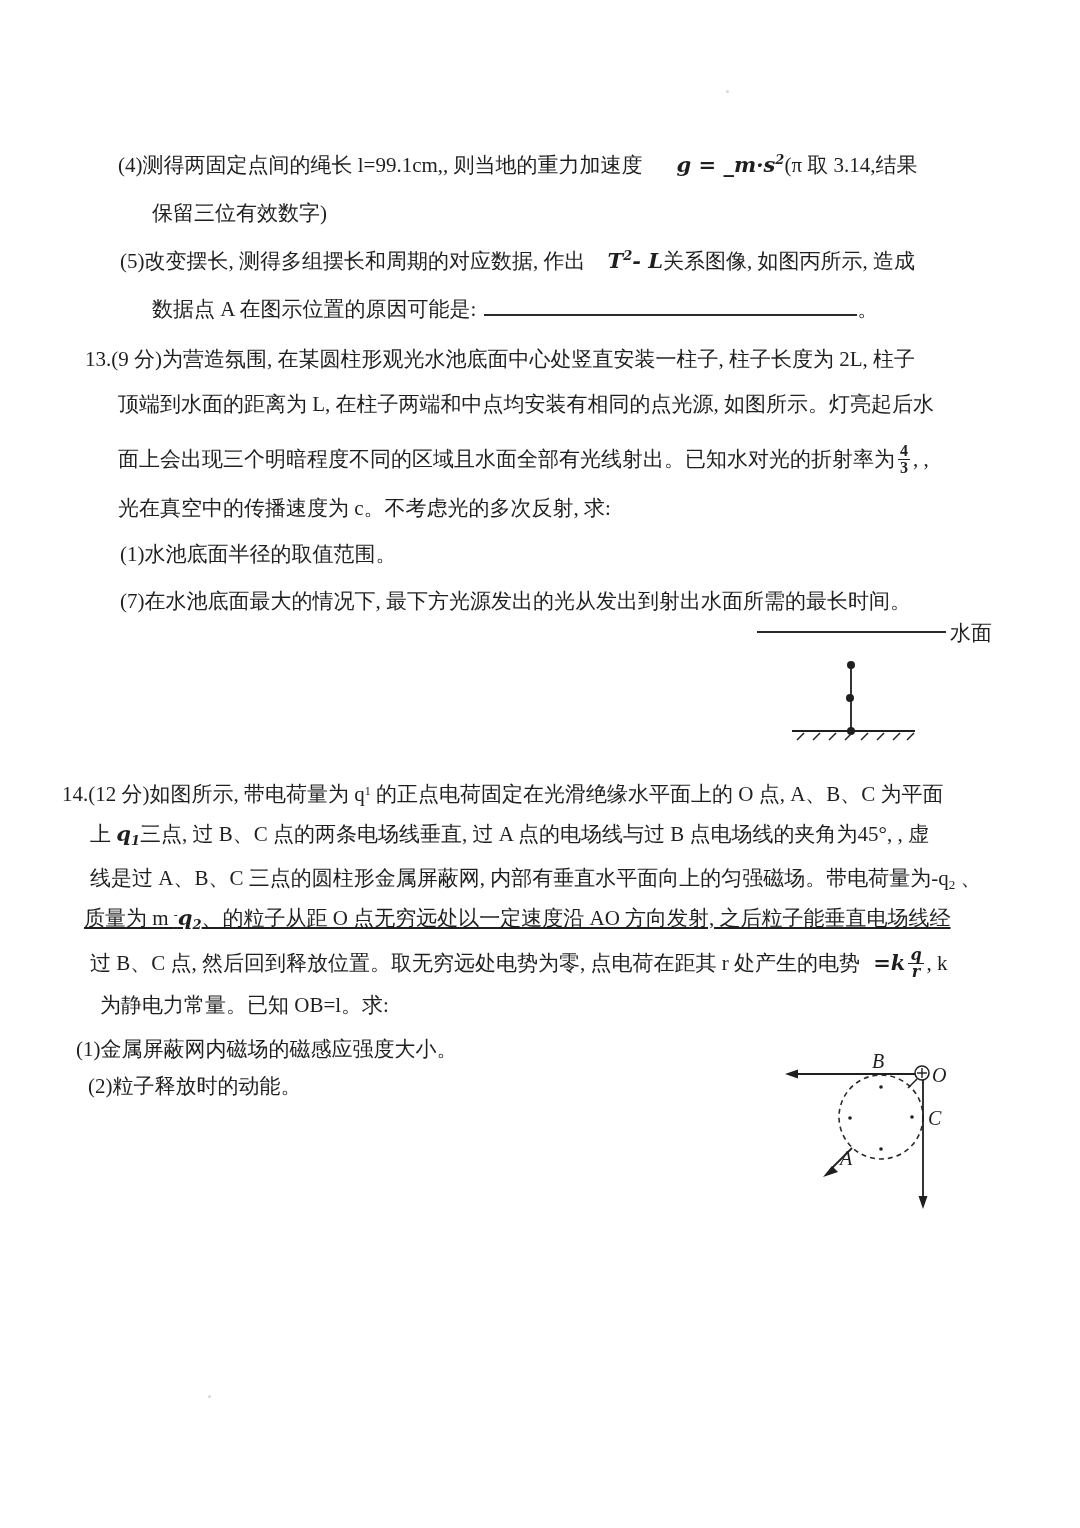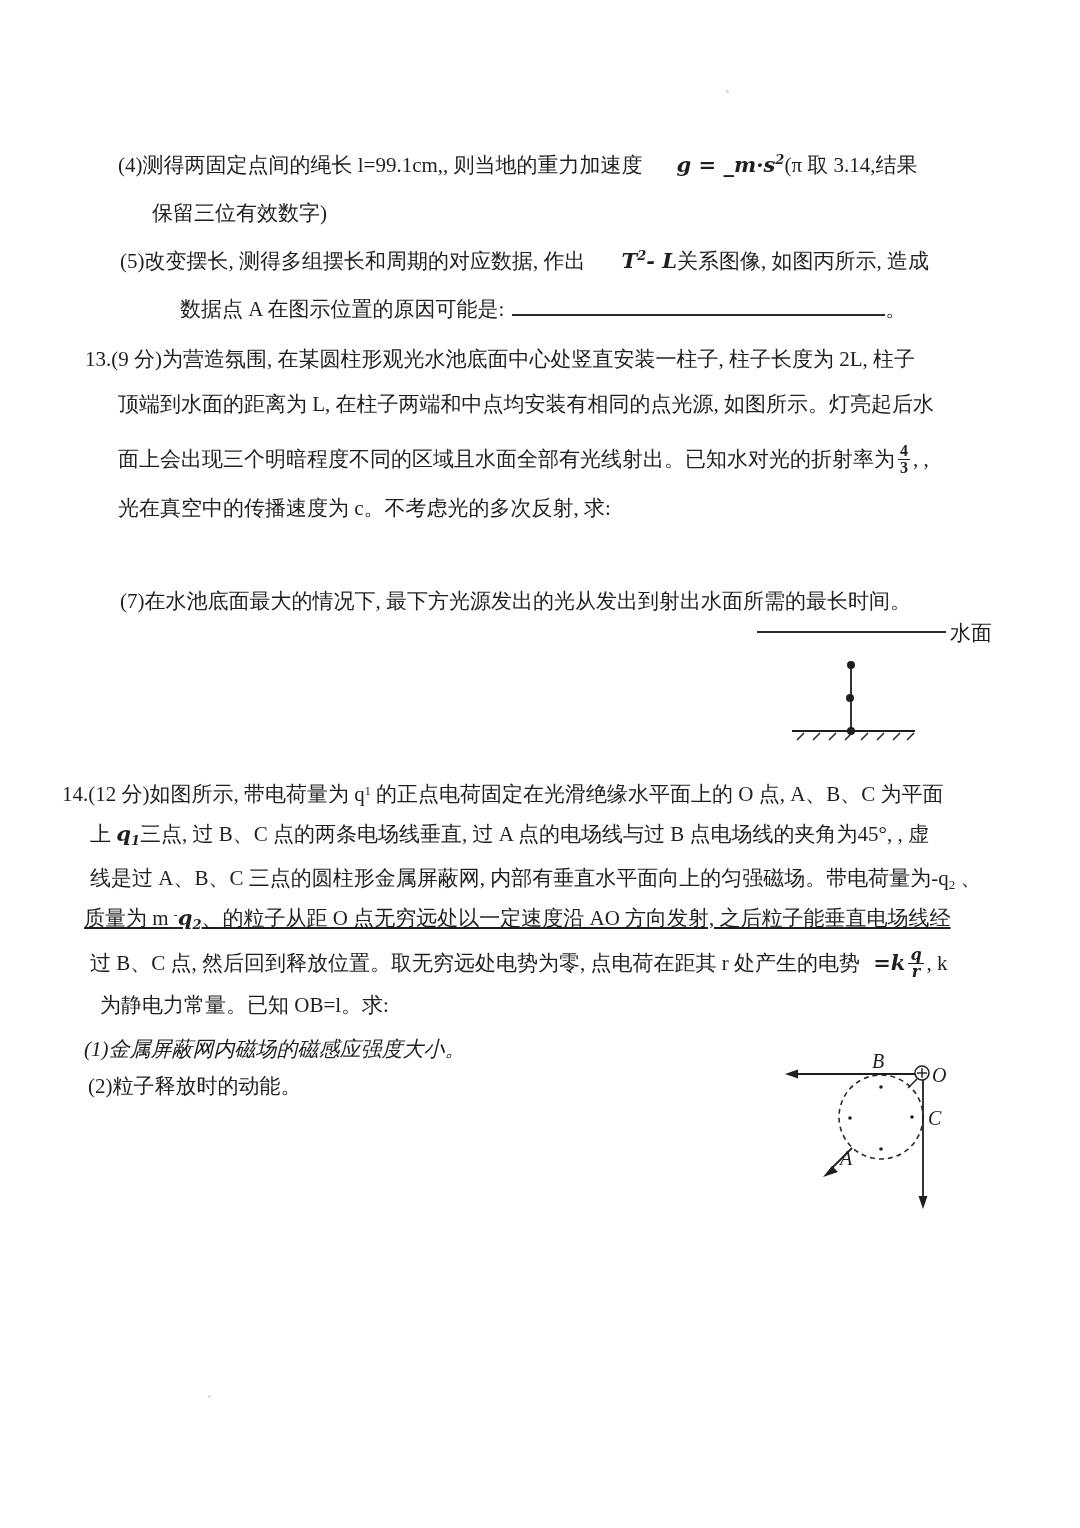--- a/index.html
+++ b/index.html
@@ -11,21 +11,21 @@
     font-family:"Liberation Serif","DejaVu Serif",serif;
     overflow:hidden;
   }
   .t{position:absolute;white-space:nowrap;font-size:21px;line-height:26px;color:#1f1f1f;}
   .frm{font-style:italic;font-weight:700;font-family:"DejaVu Serif",serif;}
   .sup{font-size:13px;position:relative;top:-8px;}
   .ssub{font-size:13px;position:relative;top:4px;}
   .rsup{font-size:12px;position:relative;top:-6px;}
   .bld{font-weight:400;}
   .gap34{margin-left:34px;}
-  .gap22{margin-left:36px;}
+  .gap22{margin-left:22px;}
   .gap8{margin-left:8px;}
   .frac{display:inline-block;text-align:center;vertical-align:-7px;line-height:1.0;margin:0 3px;}
   .frac .fn{display:block;font-size:16px;font-weight:700;border-bottom:1.6px solid #1f1f1f;padding:0 2px;}
   .frac .fd{display:block;font-size:16px;font-weight:700;}
   .frac.ital .fn,.frac.ital .fd{font-style:italic;}
   .blank{display:inline-block;width:373px;height:4px;border-bottom:2px solid #2b2b2b;vertical-align:baseline;margin-left:8px;}
   .artifact{position:absolute;width:3px;height:3px;border-radius:50%;background:#d8d8d8;}
   svg text{font-family:"Liberation Serif","DejaVu Serif",serif;}
 </style>
 </head>
@@ -37,30 +37,31 @@
   <div class="artifact" style="left:208px;top:1395px;"></div>
 
   <div class="t" style="left:118px;top:152px;">
     <span>(4)测得两固定点间的绳长 l=99.1cm,,  则当地的重力加速度</span><span class="frm gap34"><span>g = _m·s</span><span class="sup">2</span></span><span>(π 取 3.14,结果</span>
   </div>
   <div class="t" style="left:152px;top:200px;">保留三位有效数字)</div>
 
   <div class="t" style="left:120px;top:248px;">
     <span>(5)改变摆长, 测得多组摆长和周期的对应数据, 作出</span><span class="frm gap22"><span>T</span><span class="sup">2</span><span>- L</span></span><span>关系图像, 如图丙所示, 造成</span>
   </div>
-  <div class="t" style="left:152px;top:296px;margin-left:28px;">
+  <div class="t" style="left:152px;top:296px;">
     <span>数据点 A 在图示位置的原因可能是:</span><span class="blank"></span><span>。</span>
   </div>
 
   <div class="t" style="left:85px;top:346px;">13.(9 分)为营造氛围, 在某圆柱形观光水池底面中心处竖直安装一柱子, 柱子长度为 2L, 柱子</div>
   <div class="t" style="left:118px;top:391px;">顶端到水面的距离为 L, 在柱子两端和中点均安装有相同的点光源, 如图所示。灯亮起后水</div>
   <div class="t" style="left:118px;top:443px;">
     <span>面上会出现三个明暗程度不同的区域且水面全部有光线射出。已知水对光的折射率为</span><span class="frac"><span class="fn">4</span><span class="fd">3</span></span><span>, ,</span>
   </div>
   <div class="t" style="left:118px;top:495px;">光在真空中的传播速度为 c。不考虑光的多次反射, 求:</div>
+  <div class="t" style="left:120px;top:541px;">(1)水池底面半径的取值范围。</div>
   <div class="t" style="left:120px;top:588px;">(7)在水池底面最大的情况下, 最下方光源发出的光从发出到射出水面所需的最长时间。</div>
 
   <svg style="position:absolute;left:748px;top:612px;" width="252" height="145" viewBox="0 0 252 145">
     <line x1="9" y1="20" x2="198" y2="20" stroke="#2a2a2a" stroke-width="2"></line>
     <text x="202" y="28" font-size="21" fill="#1f1f1f">水面</text>
     <line x1="103" y1="53" x2="103" y2="119" stroke="#1f1f1f" stroke-width="1.8"></line>
     <circle cx="103" cy="53" r="4" fill="#1f1f1f"></circle>
     <circle cx="102" cy="86" r="4" fill="#1f1f1f"></circle>
     <circle cx="103" cy="119" r="4" fill="#1f1f1f"></circle>
     <line x1="44" y1="119" x2="167" y2="119" stroke="#1f1f1f" stroke-width="1.8"></line>
@@ -85,21 +86,21 @@
   <div class="t" style="left:90px;top:865px;">
     <span>线是过 A、B、C 三点的圆柱形金属屏蔽网, 内部有垂直水平面向上的匀强磁场。带电荷量为-q</span><span class="ssub">2</span><span> 、</span>
   </div>
   <div class="t" style="left:84px;top:905px;text-decoration:underline;">
     <span>质量为 m </span><span class="rsup">-</span><span class="frm"><span>q</span><span class="ssub">2</span></span><span>、的粒子从距 O 点无穷远处以一定速度沿 AO 方向发射, 之后粒子能垂直电场线经</span>
   </div>
   <div class="t" style="left:90px;top:947px;">
     <span>过 B、C 点, 然后回到释放位置。取无穷远处电势为零, 点电荷在距其 r 处产生的电势 </span><span class="frm gap8"><span>=k</span><span class="frac ital"><span class="fn">q</span><span class="fd">r</span></span></span><span>, k</span>
   </div>
   <div class="t" style="left:100px;top:992px;">为静电力常量。已知 OB=l。求:</div>
-  <div class="t" style="left:84px;top:1036px;font-style:italic;">(1)金属屏蔽网内磁场的磁感应强度大小。</div>
+  <div class="t" style="left:76px;top:1036px;">(1)金属屏蔽网内磁场的磁感应强度大小。</div>
   <div class="t" style="left:88px;top:1073px;">(2)粒子释放时的动能。</div>
 
   <svg style="position:absolute;left:770px;top:1040px;" width="228" height="185" viewBox="0 0 228 185">
 
     <circle cx="111" cy="77" r="42" fill="none" stroke="#2a2a2a" stroke-width="1.6" stroke-dasharray="5 4"></circle>
 
     <g fill="#1f1f1f">
       <circle cx="111" cy="47" r="1.8"></circle>
       <circle cx="80" cy="78" r="1.8"></circle>
       <circle cx="142" cy="77" r="1.8"></circle>

